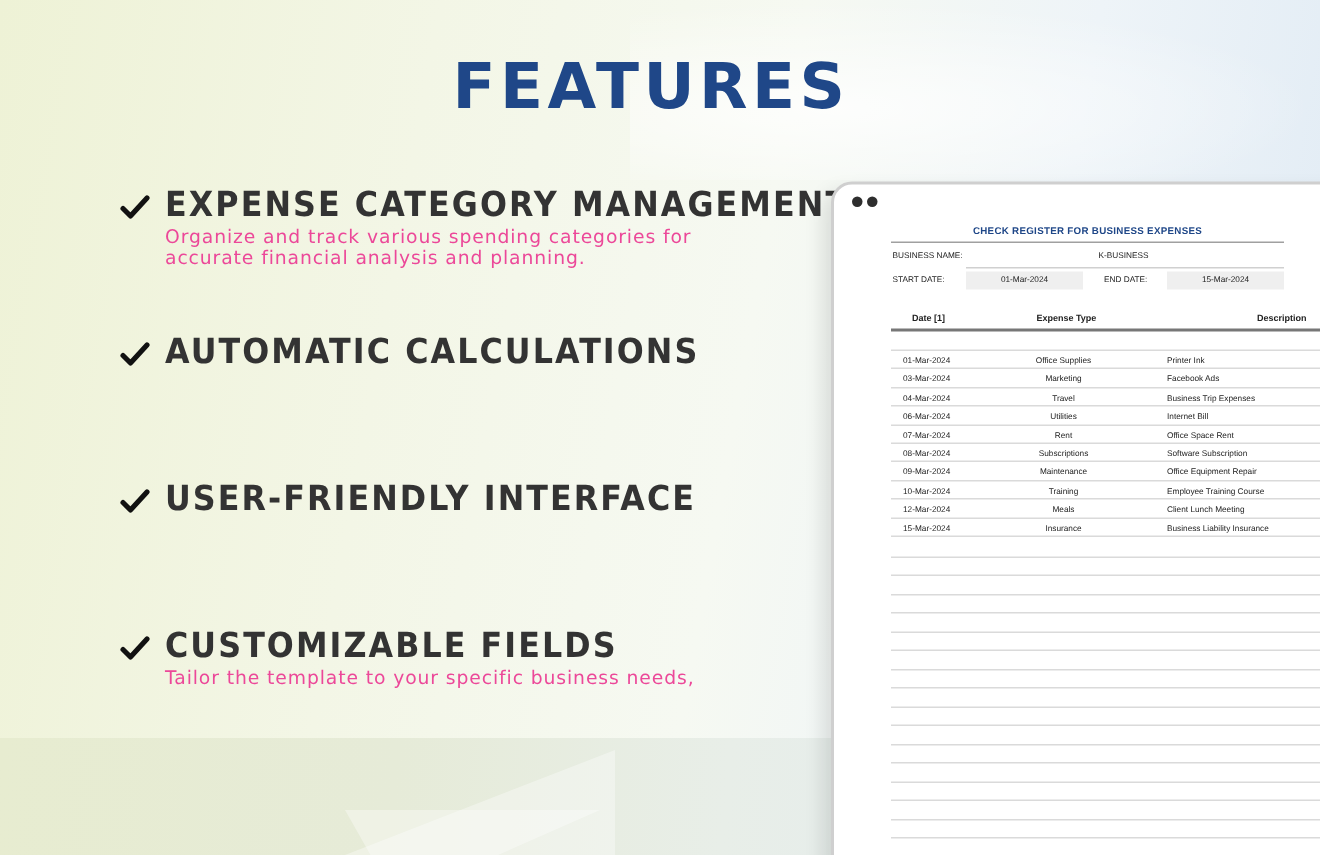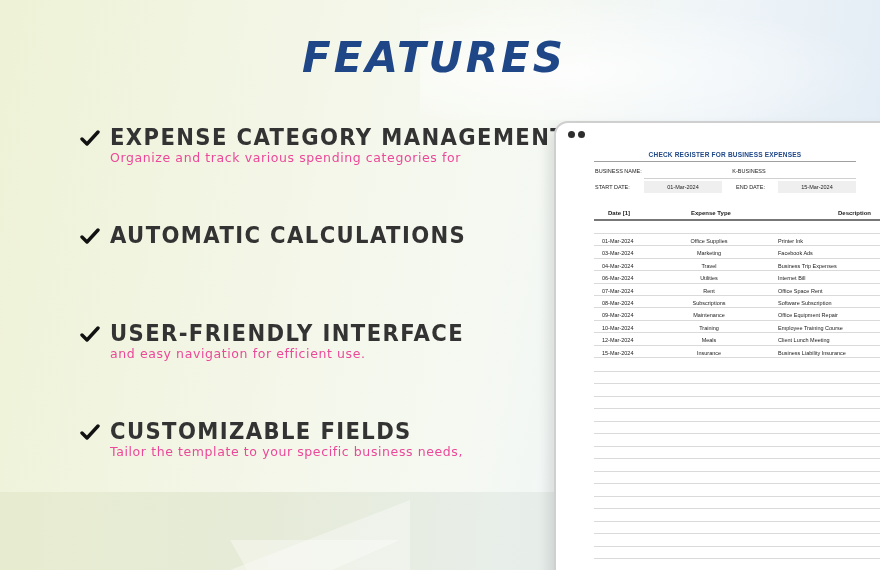--- a/index.html
+++ b/index.html
@@ -22,21 +22,20 @@
     background: radial-gradient(ellipse at 30% 60%, rgba(255,255,255,0.8), rgba(255,255,255,0) 70%);
   }
   .title {
     position: absolute; left: 0; width: 868px; top: 33px;
     text-align: center;
     font-family: "DejaVu Sans", sans-serif;
     font-weight: bold;
     font-size: 42px;
     letter-spacing: 3px;
     color: #1f4788;
-    font-style: italic;
   }
   .feature { position: absolute; left: 80px; width: 460px; }
   .feature .check {
     position: absolute; left: 0; top: 4px;
     width: 20px; height: 20px;
   }
   .feature .heading {
     position: absolute; left: 30px; top: 0;
     font-family: "DejaVu Sans", sans-serif;
     font-weight: bold;
@@ -94,39 +93,39 @@
 
 <div class="title">FEATURES</div>
 
 <div class="feature" style="top:124px;">
   <svg class="check" viewBox="0 0 20 20">
       <path d="M2 11 L7 16 L18 4" fill="none" stroke="#111" stroke-width="3.4" stroke-linecap="round" stroke-linejoin="round"></path>
     </svg>
   <div class="heading">EXPENSE CATEGORY MANAGEMENT</div>
   <div class="desc">
     <div>Organize and track various spending categories for</div>
+    <div>accurate financial analysis and planning.</div>
   </div>
 </div>
 
 <div class="feature" style="top:222px;">
   <svg class="check" viewBox="0 0 20 20">
       <path d="M2 11 L7 16 L18 4" fill="none" stroke="#111" stroke-width="3.4" stroke-linecap="round" stroke-linejoin="round"></path>
     </svg>
   <div class="heading">AUTOMATIC CALCULATIONS</div>
   <div class="desc">
   </div>
 </div>
 
 <div class="feature" style="top:320px;">
   <svg class="check" viewBox="0 0 20 20">
       <path d="M2 11 L7 16 L18 4" fill="none" stroke="#111" stroke-width="3.4" stroke-linecap="round" stroke-linejoin="round"></path>
     </svg>
   <div class="heading">USER-FRIENDLY INTERFACE</div>
   <div class="desc">
-    <div>and easy navigation for efficient use.</div>
   </div>
 </div>
 
 <div class="feature" style="top:418px;">
   <svg class="check" viewBox="0 0 20 20">
       <path d="M2 11 L7 16 L18 4" fill="none" stroke="#111" stroke-width="3.4" stroke-linecap="round" stroke-linejoin="round"></path>
     </svg>
   <div class="heading">CUSTOMIZABLE FIELDS</div>
   <div class="desc">
     <div>Tailor the template to your specific business needs,</div>

